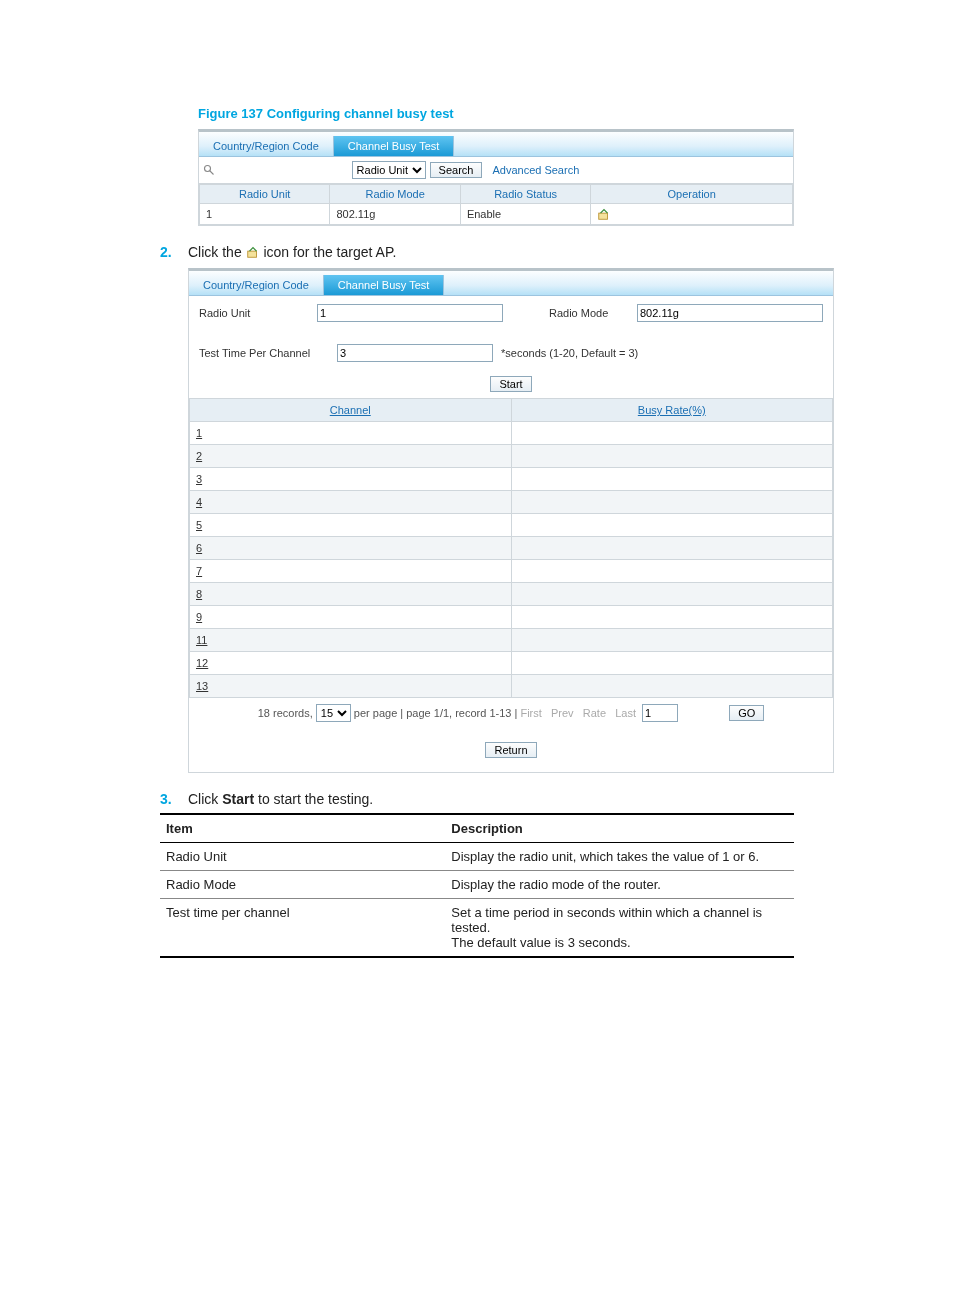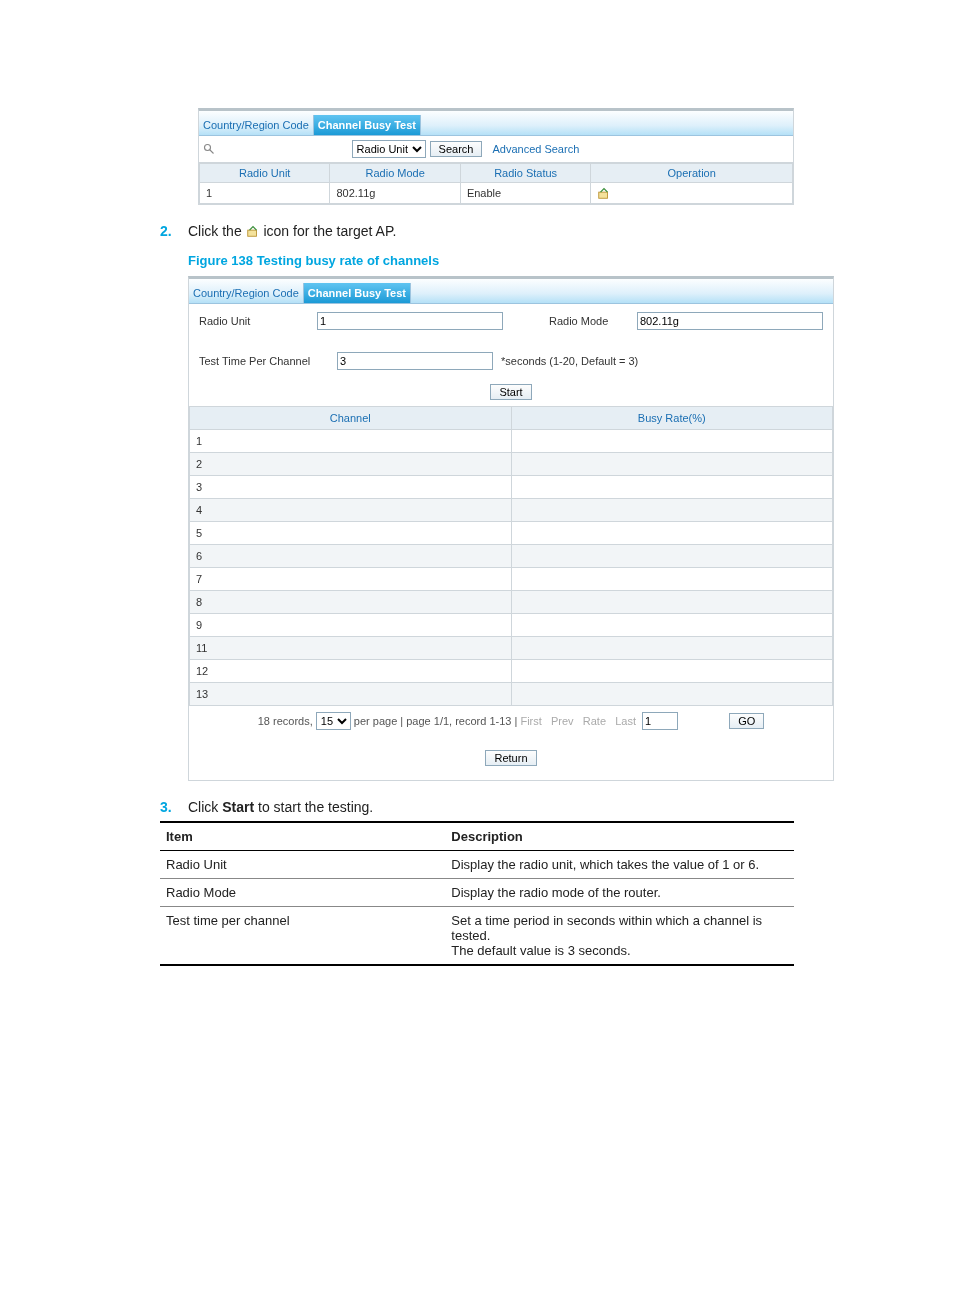--- a/index.html
+++ b/index.html
@@ -35,30 +35,30 @@
     color: #333;
   }
   .tabbar {
     display: flex;
     align-items: flex-end;
     height: 24px;
     background: linear-gradient(#fcfeff,#def0fb 60%,#b5e1f7);
     border-bottom: 1px solid #9cc4df;
   }
   .tab {
-    padding: 4px 4px;
+    padding: 4px 14px;
     font-size: 11px;
     color: #1b6fb3;
     border-right: 1px solid #9cc4df;
     cursor: pointer;
   }
   .tab.active {
     color: #fff;
     background: linear-gradient(#5fc4f1,#1b9ad6);
-    font-weight: bold;
+    font-weight: normal;
   }
   
   .toolbar1 {
     display: flex;
     align-items: center;
     height: 22px;
     background: #fff;
     border-bottom: 1px solid #cfd6db;
     padding: 2px 4px;
     gap: 4px;
@@ -113,21 +113,21 @@
   .form-row {
     display: flex;
     align-items: center;
     padding: 8px 10px;
     gap: 8px;
     background:#fff;
     font-size:11px;
   }
   .form-row .lbl { min-width: 110px; }
   .center-row { text-align:center; padding: 6px 0; background:#fff;}
-  table.channels td, table.channels th { height: 16px; }
+  table.channels td, table.channels th { height: 16px; text-decoration: underline; }
   table.channels tr:nth-child(even) td { background:#f2f5f7;}
   .pager {
     background:#fff;
     text-align:center;
     font-size:11px;
     padding:6px 0;
     color:#555;
   }
   .pager .faded{color:#aaa;}
   .pager input.smol{width:30px;text-align:left;}
@@ -173,20 +173,21 @@
     text-align: center;
     font-size: 13px;
   }
 </style>
 </head>
 <body>
 
 <div class="page">
 
   <div class="indent">
+    <div class="figure-title">Figure 137 Configuring channel busy test</div>
 
     <div class="screenshot">
       <div class="tabbar">
         <div class="tab">Country/Region Code</div>
         <div class="tab active">Channel Busy Test</div>
       </div>
       <div class="toolbar1">
         <span class="mag-icon">
           <svg viewBox="0 0 16 16">
               <circle cx="6" cy="6" r="4" fill="none" stroke="#888" stroke-width="1.5"></circle>
@@ -233,21 +234,20 @@
       <div class="stepbody">
         <span>Click the </span>
         <span class="op-icon" style="vertical-align:-2px">
           <svg viewBox="0 0 16 16">
               <rect x="2" y="7" width="10" height="7" fill="#f4e29c" stroke="#b8902e"></rect>
               <polyline points="4,7 8,3 12,7" fill="none" stroke="#3a8f3a" stroke-width="1.5"></polyline>
             </svg>
         </span>
         <span> icon for the target AP.</span>
 
-        <div class="figure-title" style="margin-top:14px">Figure 138 Testing busy rate of channels</div>
 
         <div class="screenshot">
           <div class="tabbar">
             <div class="tab">Country/Region Code</div>
             <div class="tab active">Channel Busy Test</div>
           </div>
 
           <div class="form-row">
             <span class="lbl">Radio Unit</span>
             <input class="smol" style="width: 180px;" value="1">

